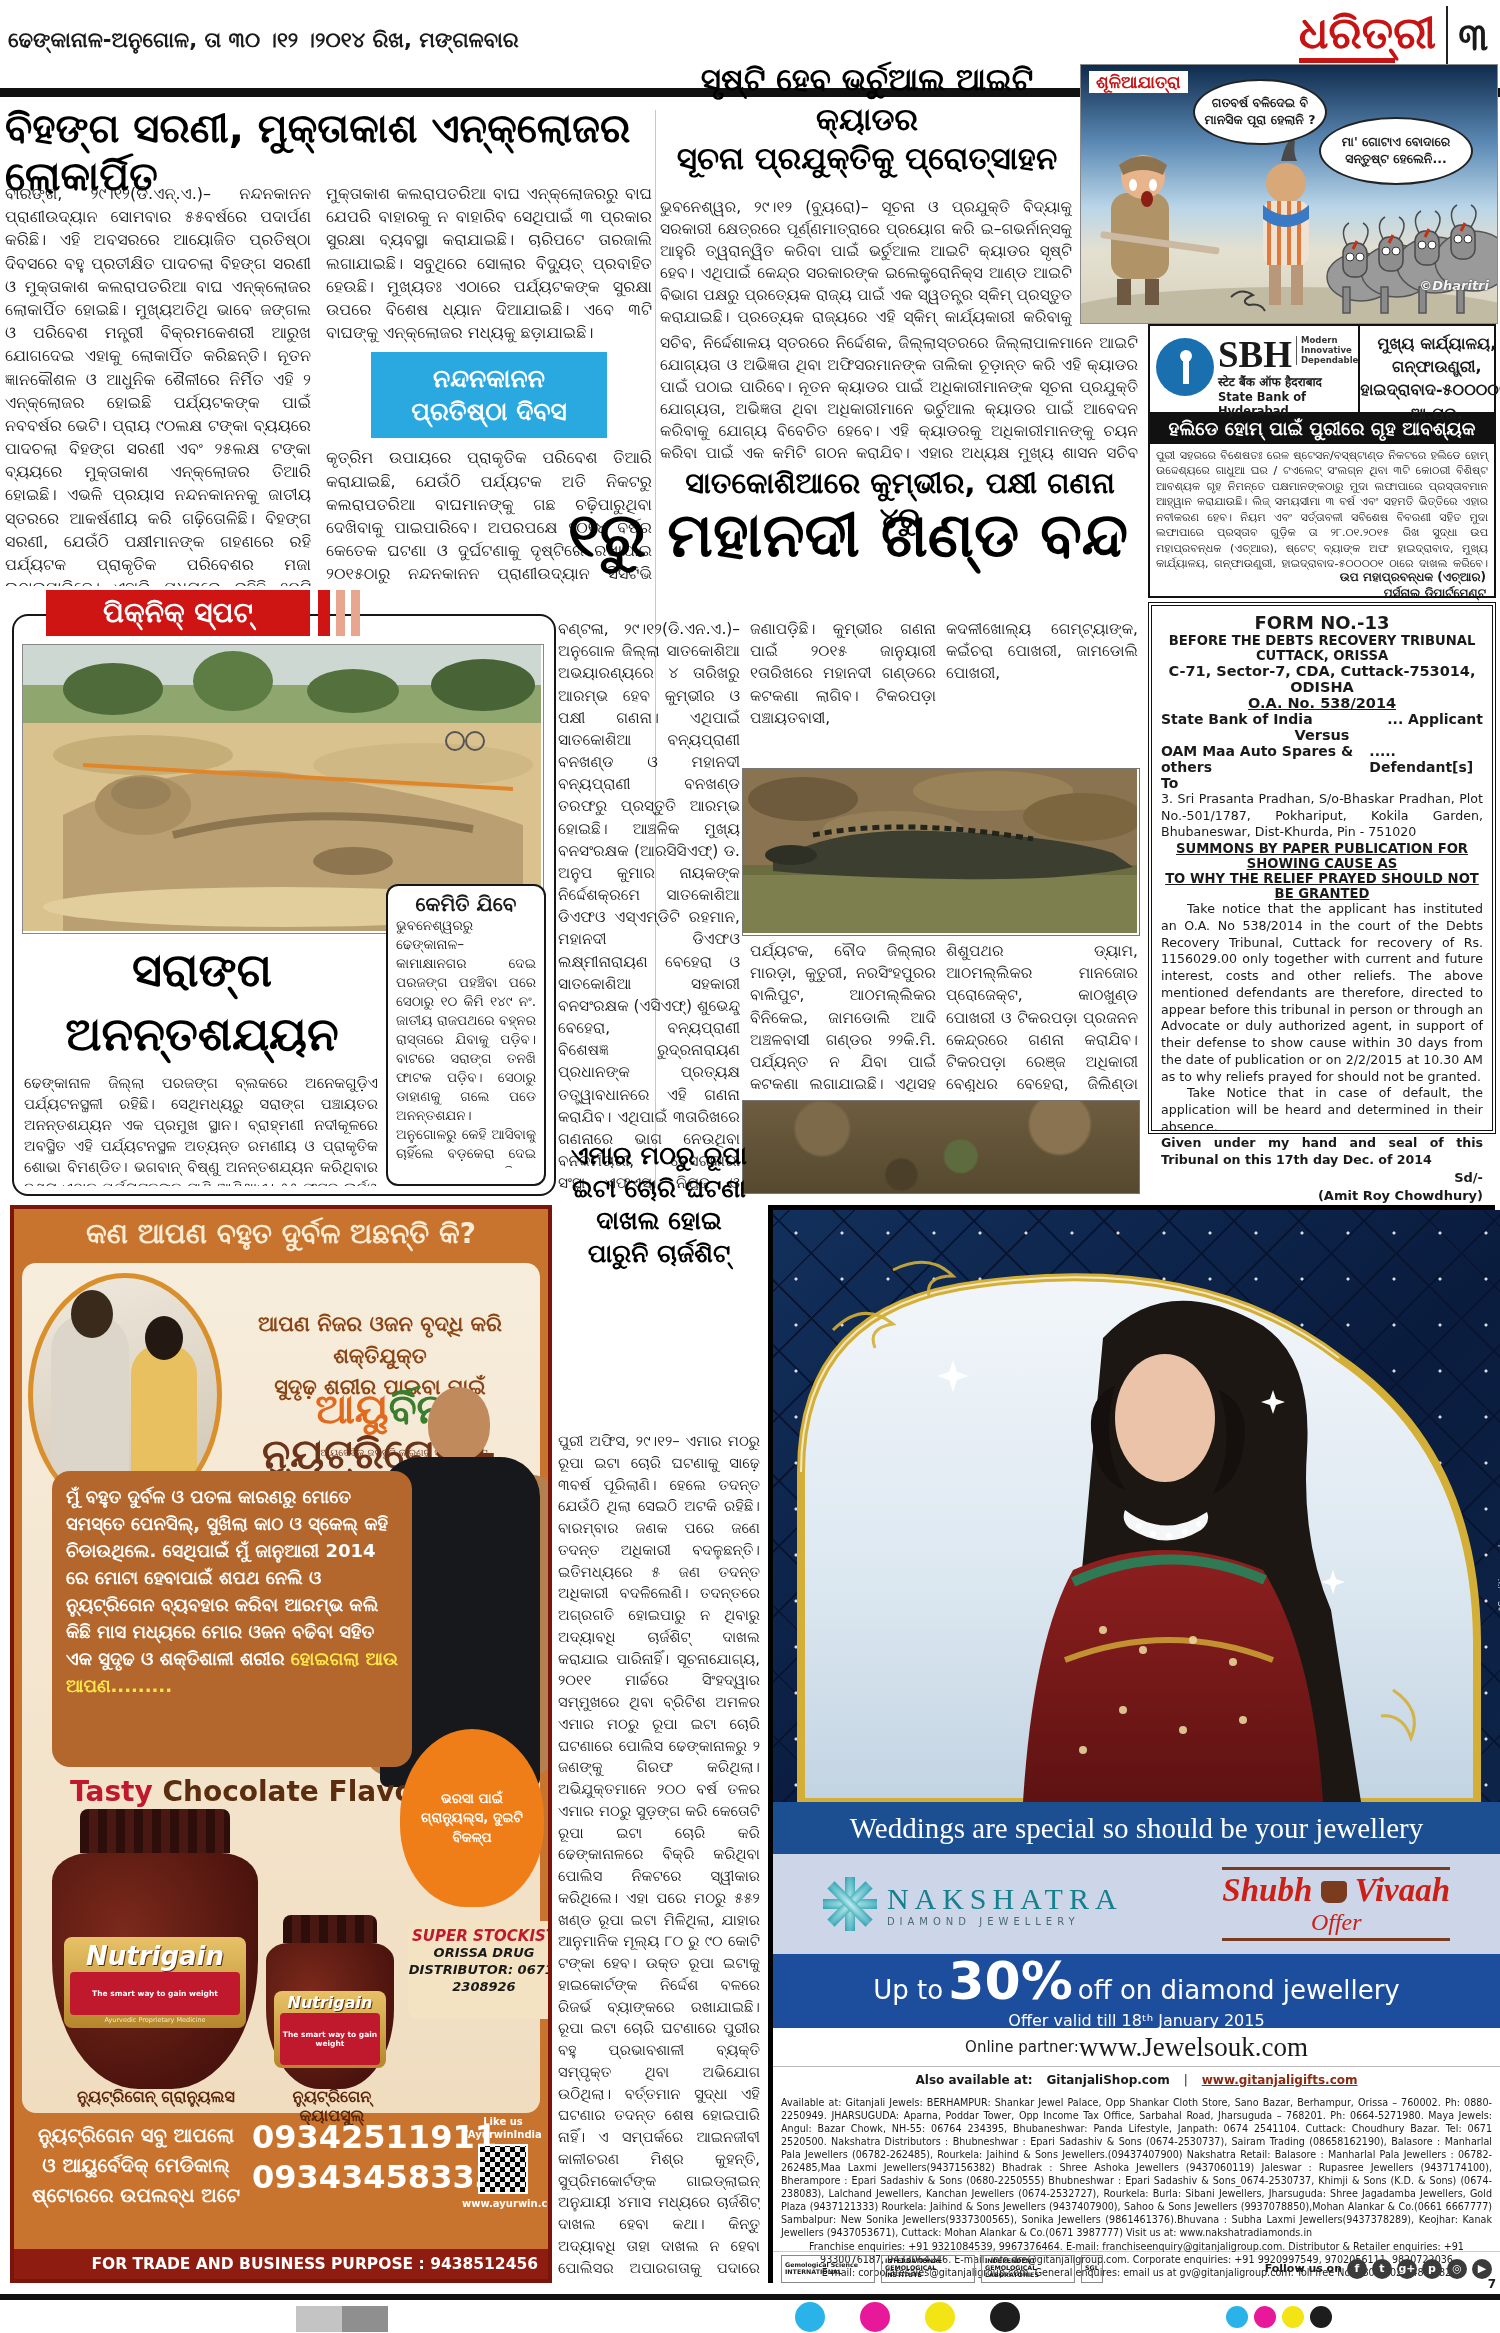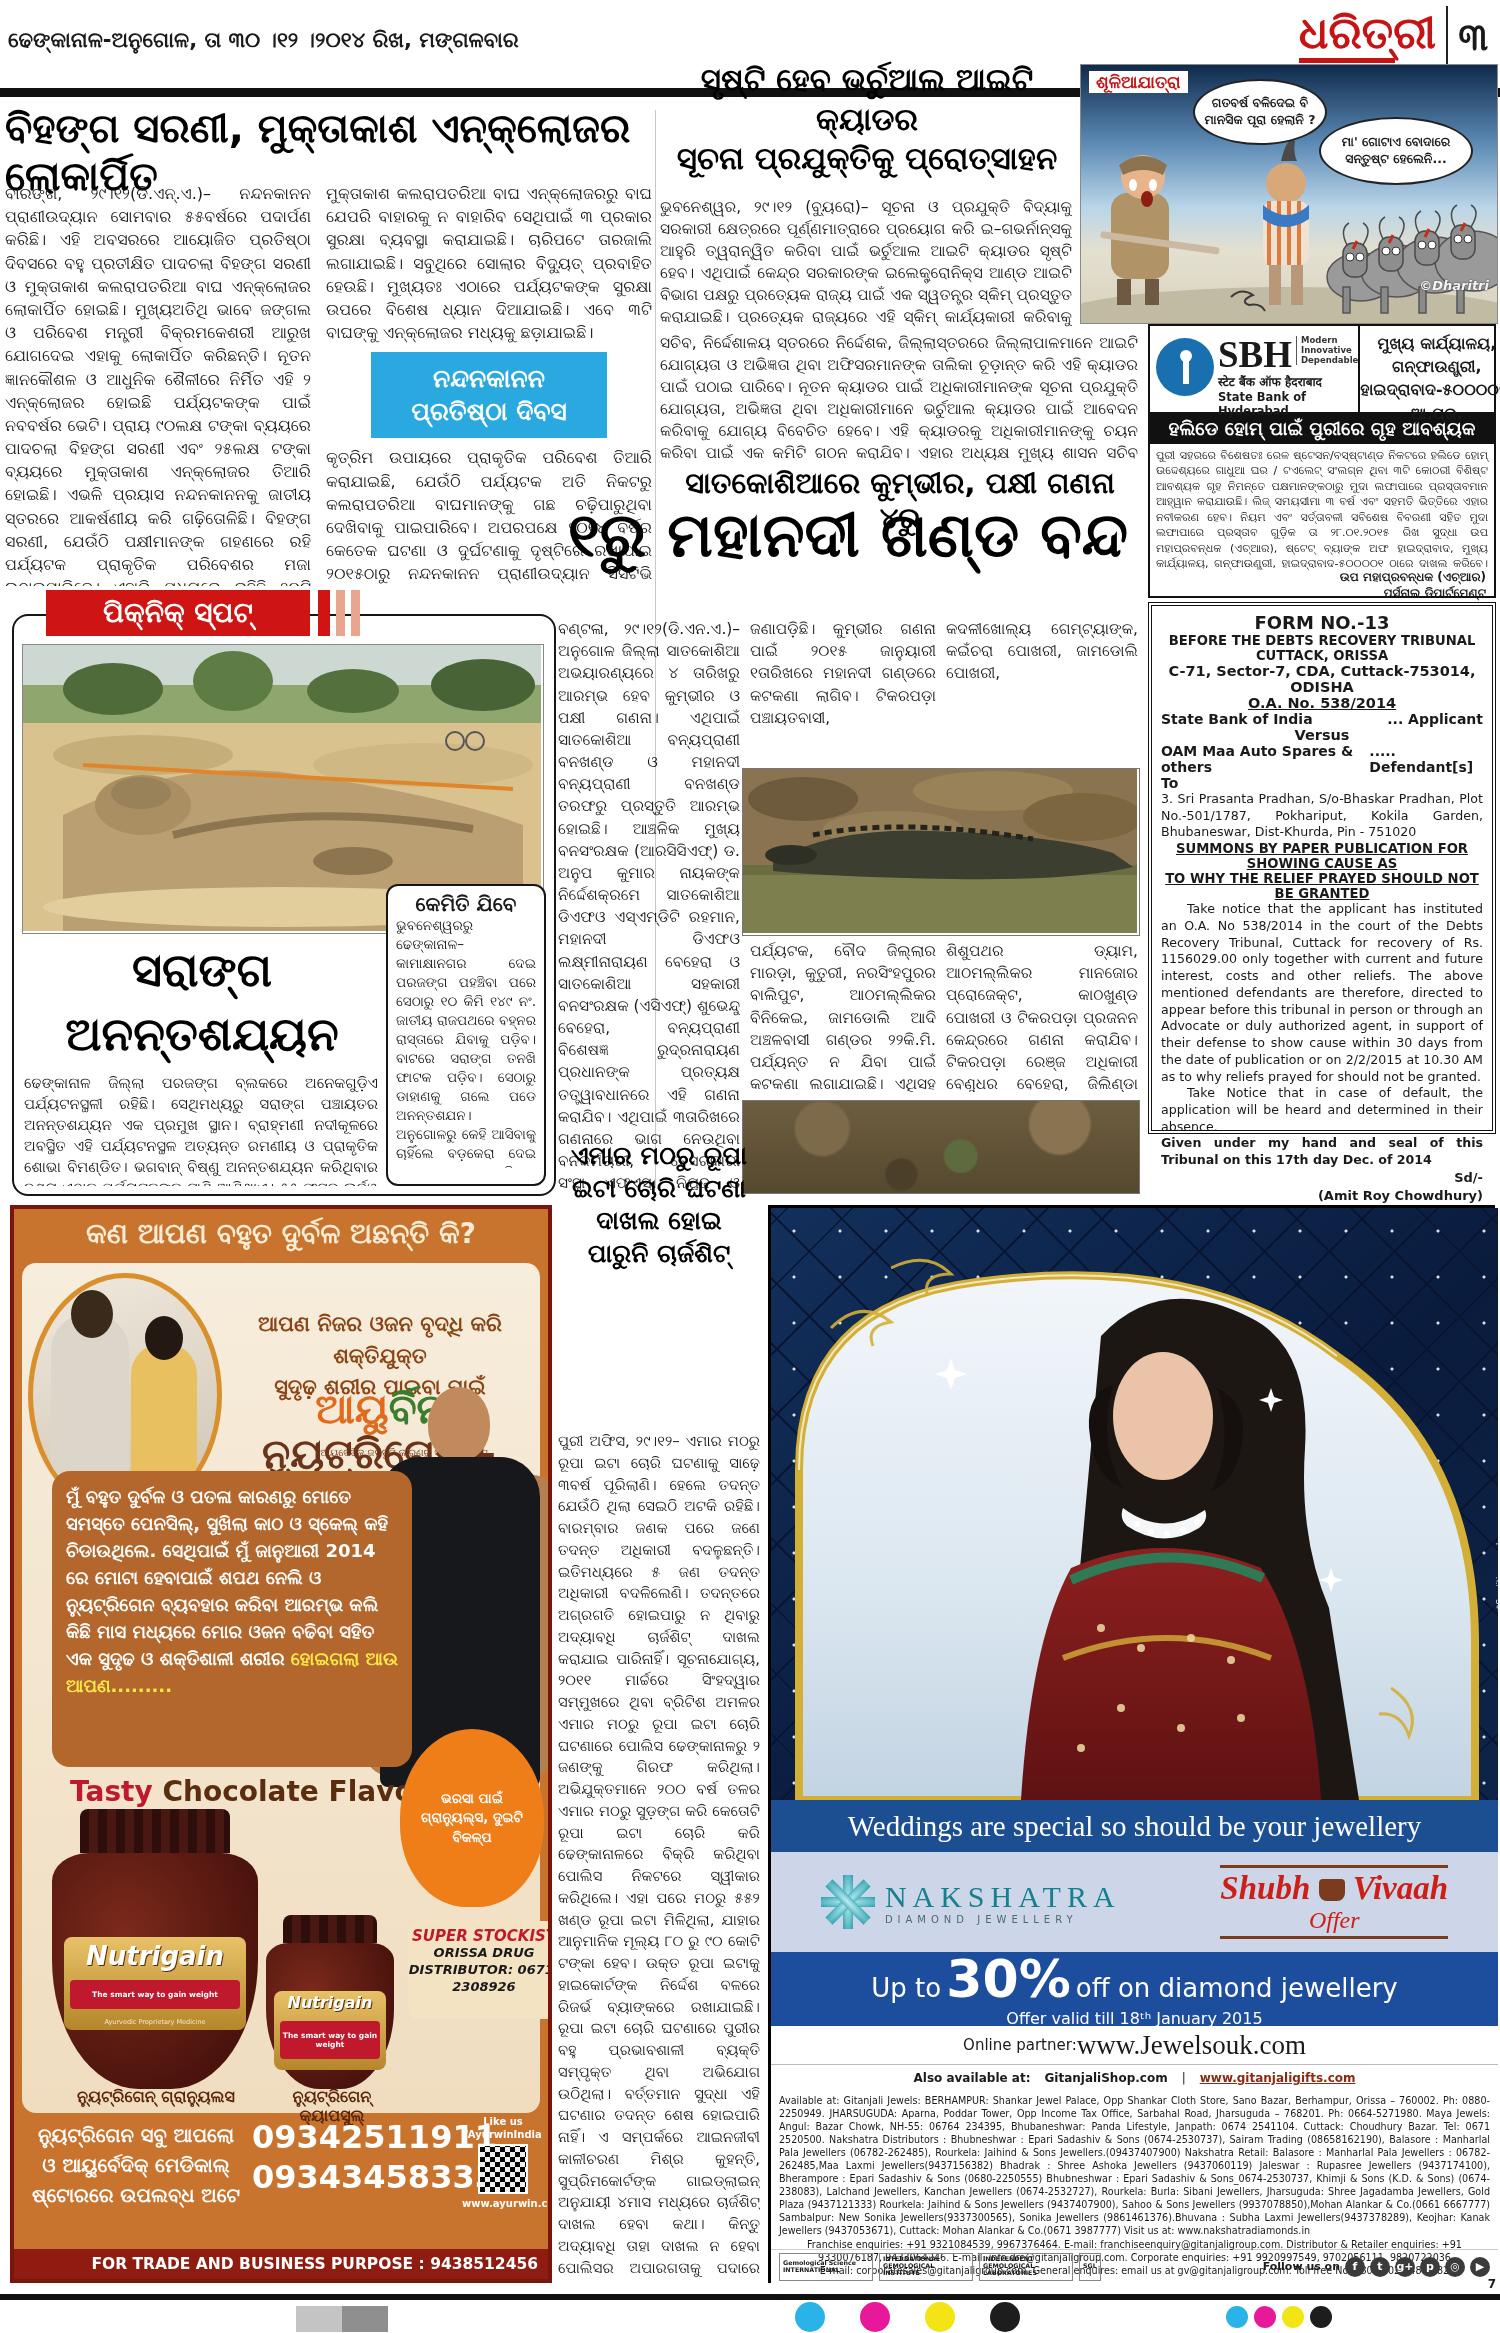--- a/index.html
+++ b/index.html
@@ -70,21 +70,21 @@
   
   .legal{left:1148px;top:602px;width:348px;height:532px;border:4px double #111;background:#fff;box-sizing:border-box;padding:6px 9px;}
   .lg-t1{font-size:18px;font-weight:900;text-align:center;}
   .lg-t2{font-size:13.2px;font-weight:900;text-align:center;}
   .lg-t3{font-size:14.5px;font-weight:700;text-align:center;}
   .lg-oa{font-size:14.5px;font-weight:900;text-align:center;text-decoration:underline;}
   .lg-row{display:flex;justify-content:space-between;font-weight:900;font-size:14px;}
   .lg-body{font-size:12.6px;line-height:1.33;text-align:justify;}
   .lg-sign{text-align:right;font-weight:900;font-size:13px;line-height:1.35;}
   
-  .jw{left:768px;top:1205px;width:727px;height:1078px;border:3px solid #000000;box-sizing:border-box;background:#fff;}
+  .jw{left:768px;top:1205px;width:727px;height:1078px;border:5px solid #000000;box-sizing:border-box;background:#fff;}
   .jw-model{width:727px;height:592px;position:relative;overflow:hidden;
     background:
       radial-gradient(circle,rgba(255,255,255,.85) 1.3px,transparent 1.8px),
       repeating-linear-gradient(45deg,rgba(8,20,48,.9) 0 2px,transparent 2px 46px),
       repeating-linear-gradient(-45deg,rgba(8,20,48,.9) 0 2px,transparent 2px 46px),
       linear-gradient(140deg,#12305c 0%,#0a1c3e 55%,#0d2448 100%);
     background-size:46px 46px,auto,auto,auto;}
   .jw-tag{width:727px;height:52px;background:#1c4f92;color:#fff;display:flex;align-items:center;justify-content:center;font-family:"Liberation Serif",serif;font-size:29px;}
   .jw-logos{width:727px;height:100px;background:#ccd6e8;display:flex;align-items:center;justify-content:space-around;}
   .nak{display:flex;align-items:center;gap:10px;}
@@ -130,21 +130,21 @@
   .ng-man .torso{position:absolute;left:10px;top:78px;width:160px;height:330px;border-radius:40px 40px 8px 8px;background:#17181c;}
   .ng-man .arm{position:absolute;left:-4px;top:96px;width:42px;height:300px;border-radius:22px;background:#b5804f;}
   .ng-man .arm.r{left:auto;right:-6px;}
   .ng-tasty{position:absolute;left:56px;top:566px;font-size:28px;font-weight:900;color:#5a2d0e;}
   .ng-tasty .red{color:#c0182c;}
   .jar{position:absolute;}
   .jar .lid{position:relative;margin:0 auto;background:repeating-linear-gradient(90deg,#2e0e0a 0 9px,#4a1812 9px 18px);border-radius:8px 8px 0 0;}
   .jar .jbody{position:relative;background:radial-gradient(ellipse at 35% 35%,#7c2a1b,#4a130d 75%);border-radius:18% 18% 42% 42%/12% 12% 55% 55%;}
   .jar .label{position:absolute;left:6%;width:88%;background:linear-gradient(#e8c268,#b5862c);border-radius:8px;text-align:center;color:#fff;}
   .jar .lname{font-size:26px;font-weight:900;font-style:italic;text-shadow:1px 1px 0 #5a2d0e;}
-  .jar .ltag{background:#c0182c;font-size:7.5px;font-weight:bold;border-radius:4px;margin:9px 6px;padding:10px 0;}
+  .jar .ltag{background:#c0182c;font-size:7.5px;font-weight:bold;border-radius:4px;margin:1px 6px;padding:17px 0;}
   .jar .lsub{font-size:6.5px;color:#f5e8c8;}
   .jar2 .lname{font-size:16px;}
   .ng-blob{position:absolute;left:386px;top:520px;width:144px;height:178px;background:#ef7d18;border-radius:50% 50% 46% 46%;color:#fff;font-size:13.5px;font-weight:bold;display:flex;align-items:center;justify-content:center;text-align:center;padding:8px;box-sizing:border-box;line-height:1.45;}
   .ng-stock{position:absolute;left:394px;top:712px;width:152px;height:98px;background:#f3e3c2;border-radius:10px;text-align:center;padding-top:6px;box-sizing:border-box;font-style:italic;}
   .ng-stock .s1{color:#c0182c;font-weight:900;font-size:15px;}
   .ng-stock .s2{font-weight:900;font-size:13px;line-height:1.3;}
   .ng-cap{position:absolute;top:878px;color:#fff;font-size:16px;font-weight:900;text-align:center;}
   .ng-avail{position:absolute;left:16px;top:912px;width:212px;color:#fff;font-size:19.5px;font-weight:900;line-height:1.55;text-align:center;}
   .ng-phones{position:absolute;left:238px;top:908px;width:204px;color:#fff;font-size:32px;font-weight:900;line-height:1.25;text-align:center;}
   .ng-like{position:absolute;left:448px;top:906px;width:82px;color:#fff;font-size:10px;font-weight:bold;text-align:center;line-height:1.3;}

